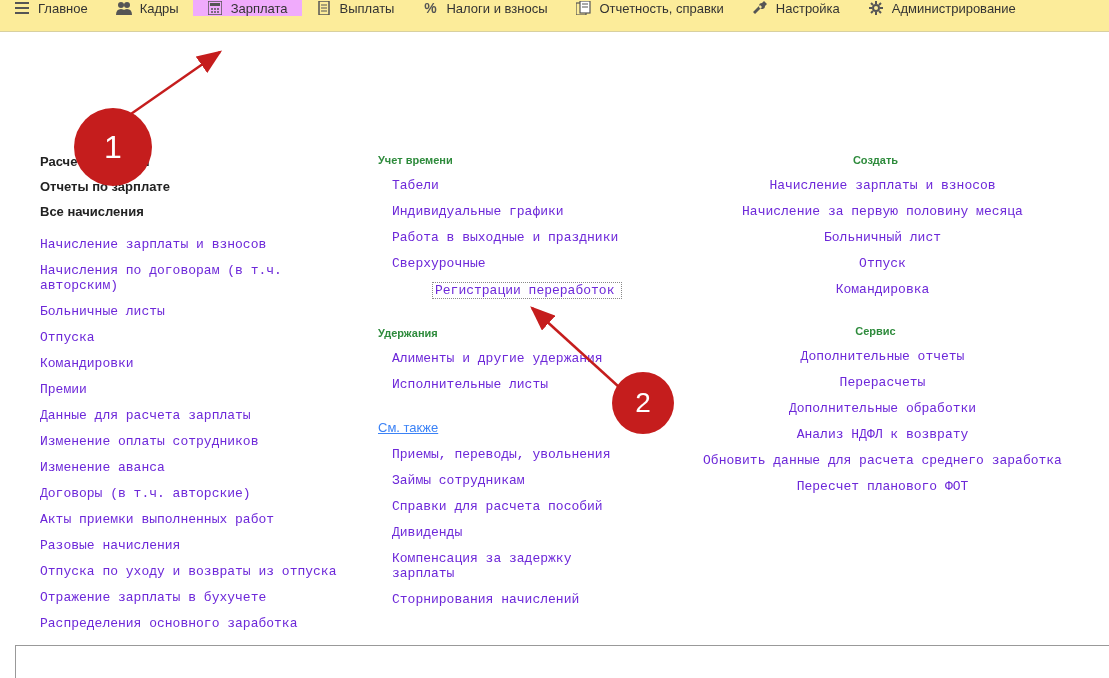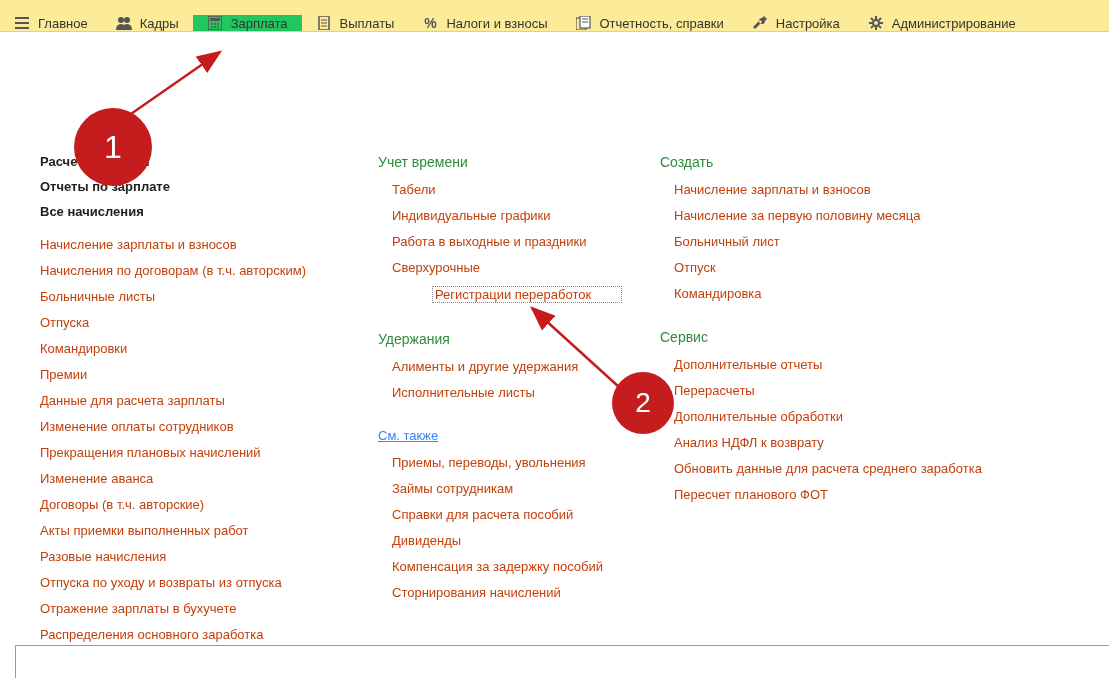--- a/index.html
+++ b/index.html
@@ -9,85 +9,87 @@
     background: #fff;
     width: 1109px;
     height: 678px;
     overflow: hidden;
     position: relative;
   }
   .toolbar {
     display: flex;
     background: #fcec9a;
     height: 32px;
-    align-items: flex-end;
+    align-items: flex-start;
     border-bottom: 1px solid #d8d0a0;
   }
   .toolbar-item {
     display: flex;
     align-items: center;
     padding: 0 14px;
     gap: 8px;
     cursor: pointer;
     color: #333;
     font-size: 13px;
   }
   .toolbar-item.active {
-    background: #22c55e;
+    background: #f0abfc;
   }
   .toolbar-item .icon {
     width: 16px;
     height: 16px;
     display: inline-flex;
     align-items: center;
     justify-content: center;
     color: #555;
     font-size: 14px;
   }
   .content {
     padding: 28px 0 0 0;
     display: flex;
     position: relative;
   }
   .col {
     padding: 0 18px;
   }
   .col1 { width: 360px; padding-left: 40px; }
   .col2 { width: 280px; }
-  .col3 { flex: 1; padding-left: 20px; }
+  .col3 { flex: 1; padding-left: 20px; text-align: center; }
   .bold-link {
     font-weight: bold;
     color: #222;
     display: block;
     margin-bottom: 10px;
     cursor: pointer;
   }
   .bold-links { margin-bottom: 18px; }
   .section-header {
     color: #2e8b3c;
-    font-size: 14px;
+    font-size: 11px;
     margin-bottom: 12px;
     margin-top: 0;
     padding-top: 94px;
+    font-weight: bold;
   }
   .col1 .bold-links { padding-top: 94px; }
   .section-header.smaller { padding-top: 0; margin-top: 28px; }
   .plain-header {
     color: #3b82f6;
     font-size: 13px;
     margin-top: 28px;
     margin-bottom: 12px;
     text-decoration: underline;
   }
   .link-list .link-item {
-    color: #c2410c;
+    color: #6d28d9;
     display: block;
     margin-bottom: 11px;
     cursor: pointer;
     text-decoration: none;
+    font-family: Liberation Mono, monospace;
   }
   .link-list { padding-left: 14px; }
   .col1 .link-list { padding-left: 0; }
   .highlighted {
     border: 1px dotted #888;
     padding: 0 2px;
     margin-left: 40px;
   }
   .badge {
     position: absolute;
@@ -250,21 +252,20 @@
       </div>
     <div class="link-list" id="col1-items">
         <span class="link-item">Начисление зарплаты и взносов</span>
         <span class="link-item">Начисления по договорам (в т.ч. авторским)</span>
         <span class="link-item">Больничные листы</span>
         <span class="link-item">Отпуска</span>
         <span class="link-item">Командировки</span>
         <span class="link-item">Премии</span>
         <span class="link-item">Данные для расчета зарплаты</span>
         <span class="link-item">Изменение оплаты сотрудников</span>
-        <span class="link-item">Прекращения плановых начислений</span>
         <span class="link-item">Изменение аванса</span>
         <span class="link-item">Договоры (в т.ч. авторские)</span>
         <span class="link-item">Акты приемки выполненных работ</span>
         <span class="link-item">Разовые начисления</span>
         <span class="link-item">Отпуска по уходу и возвраты из отпуска</span>
         <span class="link-item">Отражение зарплаты в бухучете</span>
         <span class="link-item">Распределения основного заработка</span>
       </div>
   </div>
 
@@ -281,21 +282,21 @@
     <div class="link-list" id="col2-items2">
         <span class="link-item">Алименты и другие удержания</span>
         <span class="link-item">Исполнительные листы</span>
       </div>
     <div class="plain-header">См. также</div>
     <div class="link-list" id="col2-items3">
         <span class="link-item">Приемы, переводы, увольнения</span>
         <span class="link-item">Займы сотрудникам</span>
         <span class="link-item">Справки для расчета пособий</span>
         <span class="link-item">Дивиденды</span>
-        <span class="link-item">Компенсация за задержку пособий</span>
+        <span class="link-item">Компенсация за задержку зарплаты</span>
         <span class="link-item">Сторнирования начислений</span>
       </div>
   </div>
 
   <div class="col col3">
     <div class="section-header">Создать</div>
     <div class="link-list" id="col3-items1">
         <span class="link-item">Начисление зарплаты и взносов</span>
         <span class="link-item">Начисление за первую половину месяца</span>
         <span class="link-item">Больничный лист</span>

